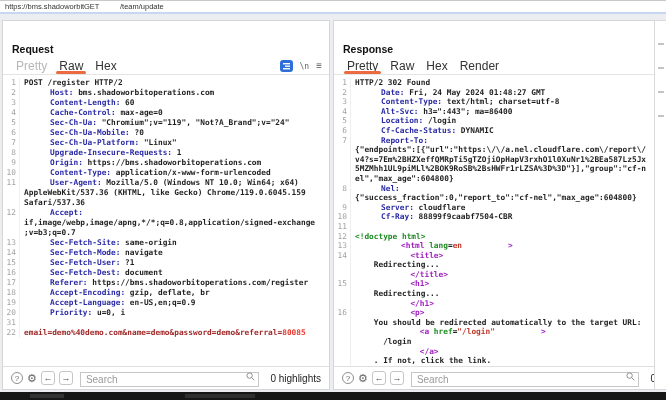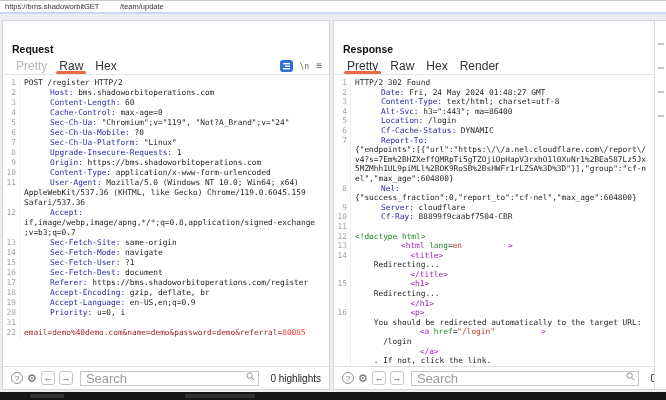--- a/index.html
+++ b/index.html
@@ -48,21 +48,21 @@
   .lb .sq { width:6px; height:6px; background:#8a8a8a; border-radius:1px; }
 
   
   .editor { flex:1; overflow:hidden; padding-top:3px;
             font-family:"DejaVu Sans Mono", monospace; font-size:7.8px; }
   .cl { display:flex; white-space:pre; }
   .ed-req .cl { line-height:10px; }
   .ed-resp .cl { line-height:9.6px; }
   .ln { flex:none; width:17px; text-align:right; color:#a3a3a3; padding-right:3px;
         border-right:1px solid #efefef; margin-right:4px; }
-  .ct { flex:1; overflow:hidden; }
+  .ct { flex:1; overflow:hidden;font-weight:bold; }
   .sg-p { color:#1f1f1f; }
   .sg-h { color:#2a2aa5;padding-left:26px; }
   .sg-b { color:#a12a2a; }
   .sg-r { color:#e6392e; }
   .sg-d { color:#1f8b24;margin-top:20px; }
   .sg-t { color:#a020c0;margin-left:46px; }
   .sg-a { color:#1f8b24; }
   .sg-v { color:#c0392b; }
 
   
@@ -70,21 +70,21 @@
                align-items:center; padding:0 8px; gap:4px; flex:none; }
   .circ { width:12px; height:12px; border:1px solid #8f8f8f; border-radius:50%;
           font-size:8px; color:#666; display:flex; align-items:center;
           justify-content:center; flex:none; }
   .gear { font-size:11px; color:#666; line-height:1; }
   .navbtn { width:14px; height:14px; border:1px solid #c6c6c6; border-radius:3px;
             background:#fff; color:#555; font-size:9px; display:flex;
             align-items:center; justify-content:center; flex:none; }
   .searchbox { flex:1; position:relative; margin:0 3px; }
   .searchbox input { width:100%; height:15px; border:1px solid #c6c6c6; background:#fff;
-                     font-size:13px; padding:0 16px 0 5px; color:#333;
+                     font-size:10px; padding:0 16px 0 5px; color:#333;
                      font-family:"Liberation Sans", sans-serif; outline:none; }
   .searchbox input::placeholder { color:#9a9a9a; }
   .mag { position:absolute; right:4px; top:3px; }
   .hl { font-size:10px; color:#222; white-space:nowrap; padding-left:4px; }
 
   
   .taskbar { position:absolute; left:0; right:0; bottom:0; height:8px; background:#161616; }
   .taskbar i { position:absolute; top:2px; height:4px; background:#333; }
   .taskbar .t1 { left:30px; width:34px; }
   .taskbar .t2 { left:185px; width:70px; background:#2e2e2e; }

